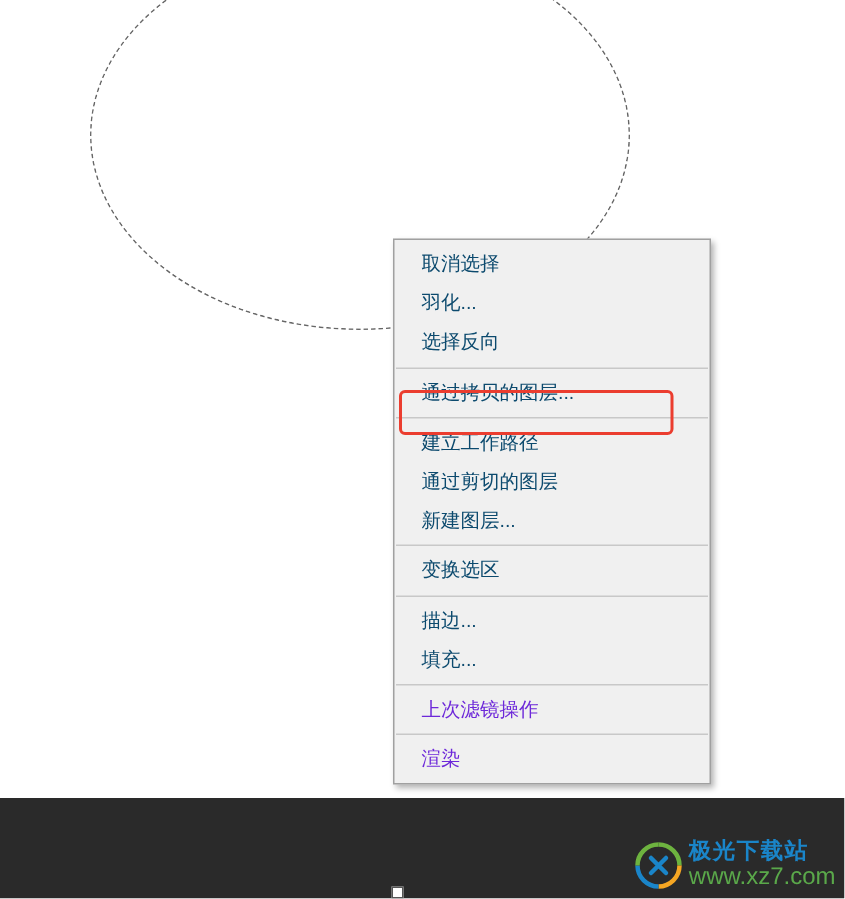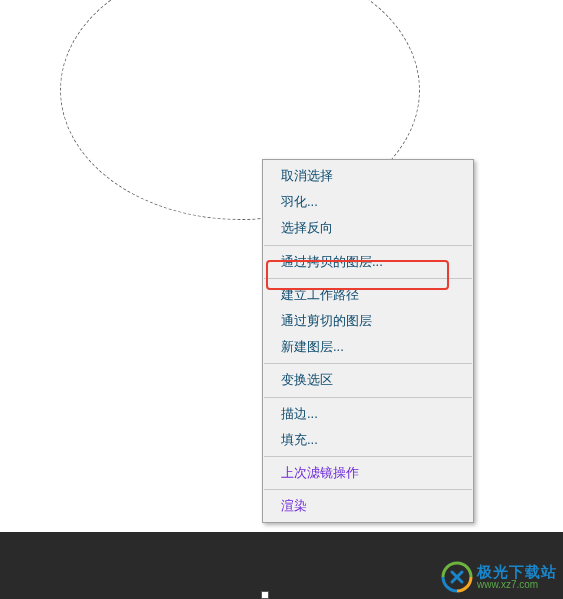--- a/index.html
+++ b/index.html
@@ -106,21 +106,21 @@
       margin-left: 2px;
     }
     .watermark-title {
       font-size: 15px;
       font-weight: bold;
       color: #1a85c9;
       letter-spacing: 1px;
       line-height: 1;
     }
     .watermark-url {
-      font-size: 10px;
+      font-size: 16px;
       color: #5aa84a;
       line-height: 1.2;
     }
   </style>
 </head>
 <body>
 
 <div class="canvas-area">
   <div class="selection-ellipse"></div>
   <div class="dark-bar"></div>

